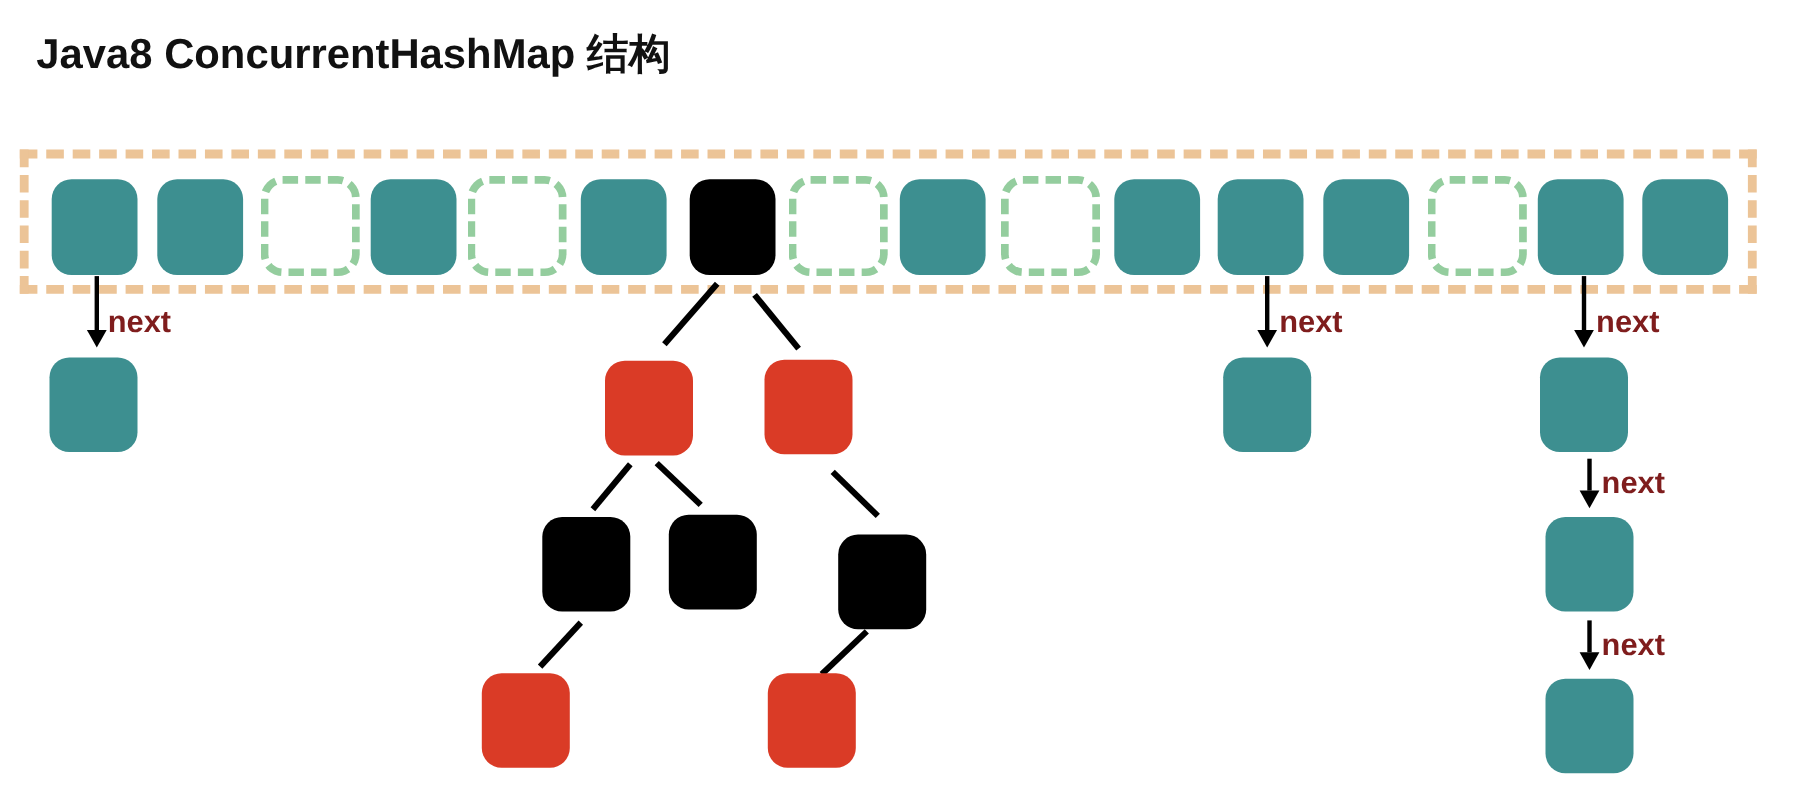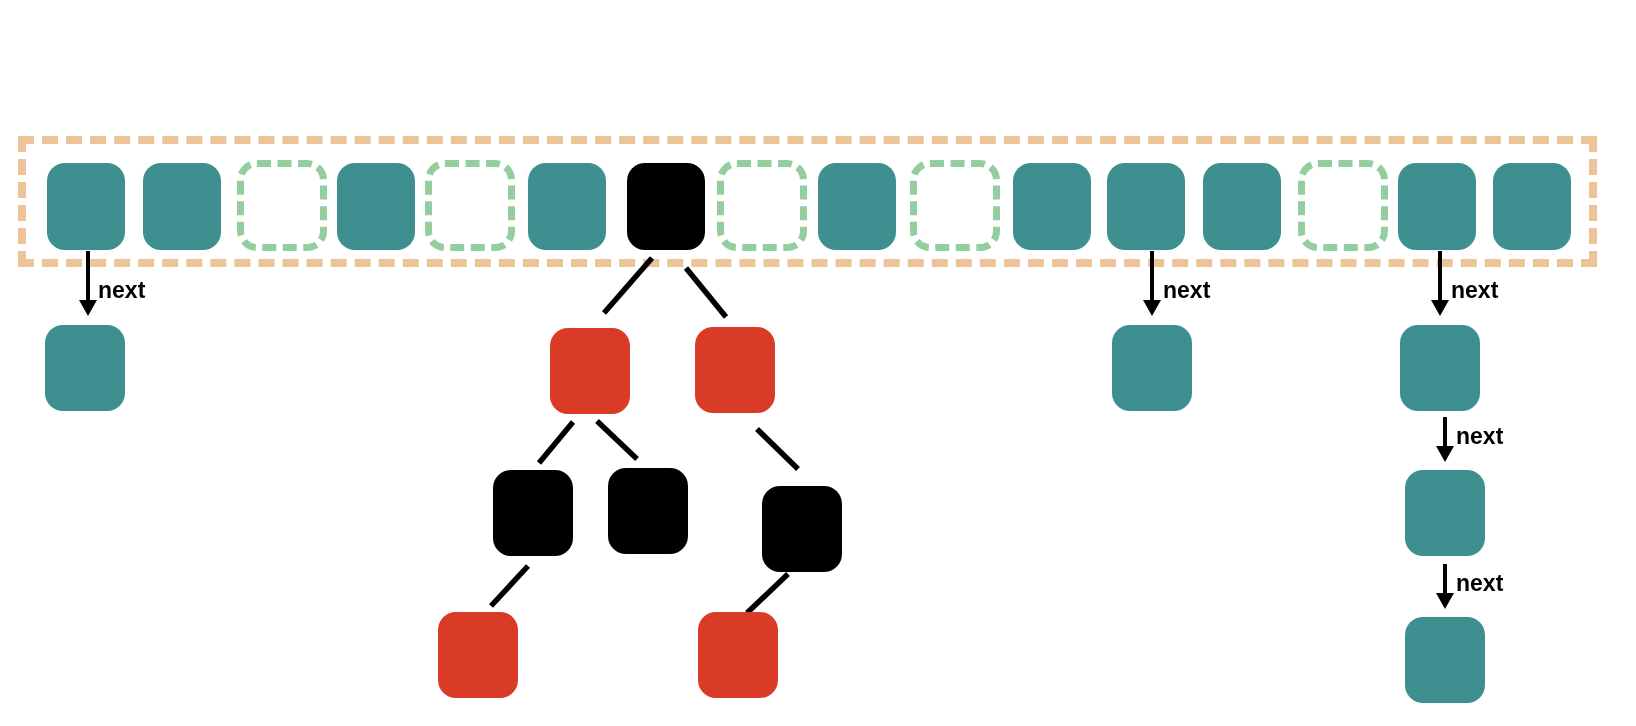--- a/index.html
+++ b/index.html
@@ -30,28 +30,29 @@
     position:absolute;width:80px;height:86px;border-radius:18px;
   }
   .edges-svg{position:absolute;left:0;top:0;pointer-events:none;}
   .arrow-shaft{position:absolute;width:4px;background:#000;}
   .arrow-head{
     position:absolute;width:0;height:0;
     border-left:9px solid transparent;border-right:9px solid transparent;
     border-top:16px solid #000;
   }
   .next-label{
-    position:absolute;font-size:23px;font-weight:700;color:#000000;
+    position:absolute;font-size:28px;font-weight:700;color:#7f1d1d;
     white-space:nowrap;line-height:1;text-align:center;
   }
 </style>
 </head>
 <body>
 
 <div class="canvas">
+  <h1 class="title">Java8 ConcurrentHashMap 结构</h1>
   <div class="array-box" id="array-box">
       <div class="slot filled" style="left: 21px; background: rgb(61, 143, 144);"></div>
       <div class="slot filled" style="left: 117px; background: rgb(61, 143, 144);"></div>
       <div class="slot empty" style="left: 211px;"></div>
       <div class="slot filled" style="left: 311px; background: rgb(61, 143, 144);"></div>
       <div class="slot empty" style="left: 399px;"></div>
       <div class="slot filled" style="left: 502px; background: rgb(61, 143, 144);"></div>
       <div class="slot filled" style="left: 601px; background: rgb(0, 0, 0);"></div>
       <div class="slot empty" style="left: 691px;"></div>
       <div class="slot filled" style="left: 792px; background: rgb(61, 143, 144);"></div>

